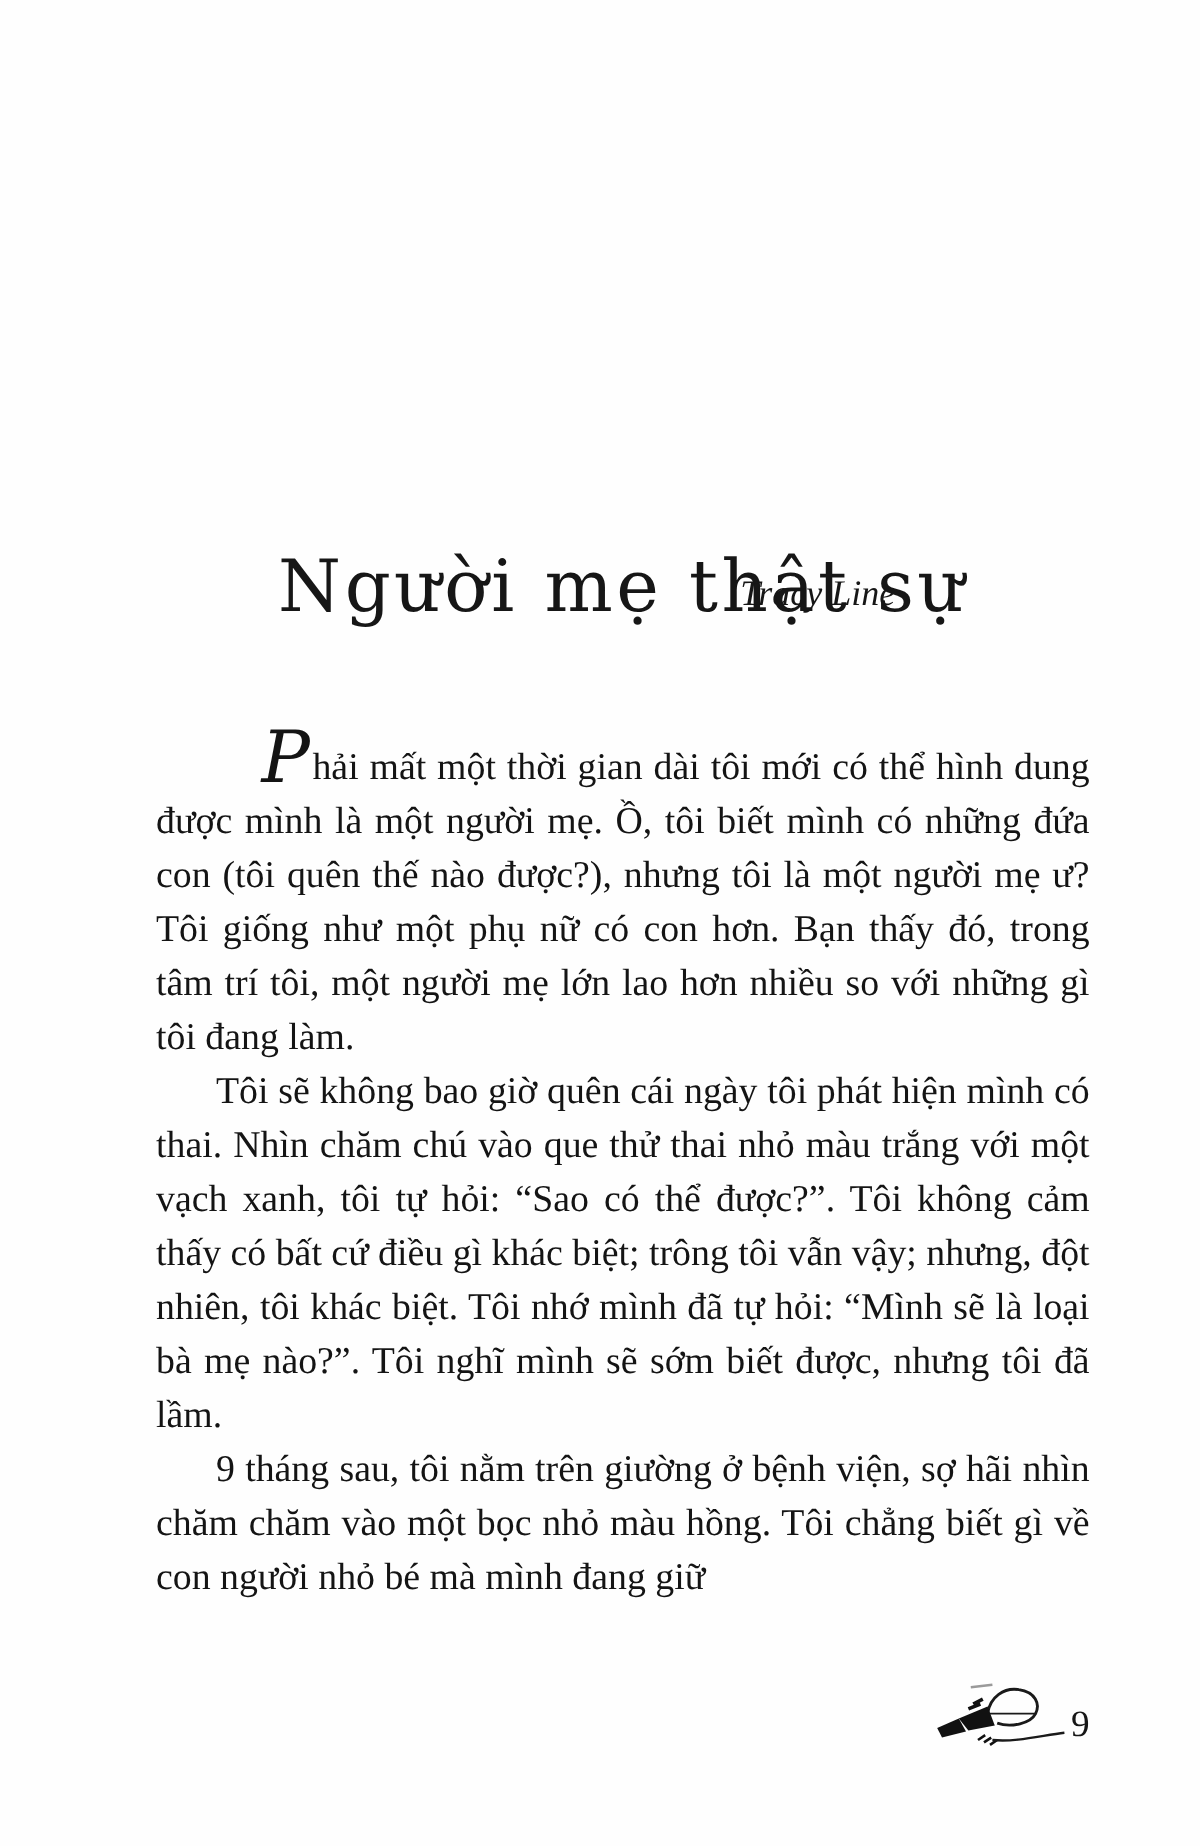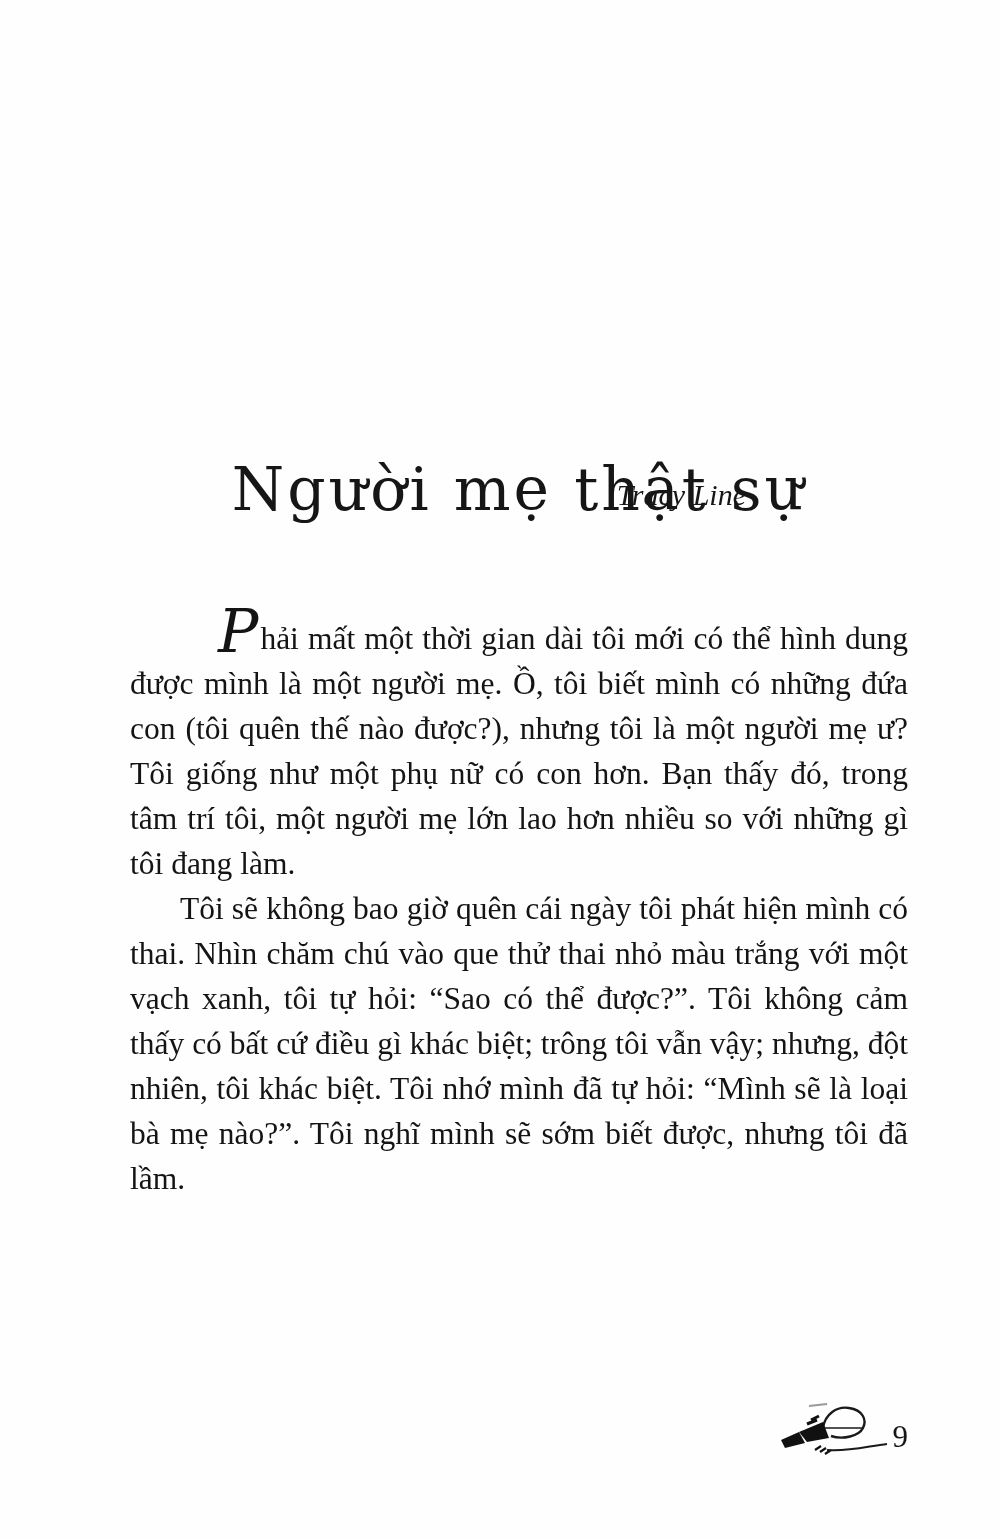--- a/index.html
+++ b/index.html
@@ -94,20 +94,21 @@
 
 <div class="page">
 
   <h1 class="column story-title">Người mẹ thật sự</h1>
 
   <div class="column story-author">Tracy Line</div>
 
   <div class="column body-text">
     <p class="first"><span class="initial-cap">P</span><span>hải mất một thời gian dài tôi mới có thể hình dung được mình là một người mẹ. Ồ, tôi biết mình có những đứa con (tôi quên thế nào được?), nhưng tôi là một người mẹ ư? Tôi giống như một phụ nữ có con hơn. Bạn thấy đó, trong tâm trí tôi, một người mẹ lớn lao hơn nhiều so với những gì tôi đang làm.</span></p>
     <p>Tôi sẽ không bao giờ quên cái ngày tôi phát hiện mình có thai. Nhìn chăm chú vào que thử thai nhỏ màu trắng với một vạch xanh, tôi tự hỏi: “Sao có thể được?”. Tôi không cảm thấy có bất cứ điều gì khác biệt; trông tôi vẫn vậy; nhưng, đột nhiên, tôi khác biệt. Tôi nhớ mình đã tự hỏi: “Mình sẽ là loại bà mẹ nào?”. Tôi nghĩ mình sẽ sớm biết được, nhưng tôi đã lầm.</p>
+    <p>9 tháng sau, tôi nằm trên giường ở bệnh viện, sợ hãi nhìn chăm chăm vào một bọc nhỏ màu hồng. Tôi chẳng biết gì về con người nhỏ bé mà mình đang giữ</p>
   </div>
 
   <div class="column footer">
     <div class="footer-inner">
       <svg class="doodle" viewBox="0 0 118 62" xmlns="http://www.w3.org/2000/svg">
 
         <path d="M38 8 L56 6" stroke="#9a9a9a" stroke-width="2" fill="none"></path>
 
         <path d="M52 30 C54 16 66 8 78 10 C92 12 96 22 92 30 C88 38 72 42 60 38" fill="none" stroke="#1a1a1a" stroke-width="2.4"></path>
         <path d="M52 30 L92 30" fill="none" stroke="#1a1a1a" stroke-width="1.6"></path>

